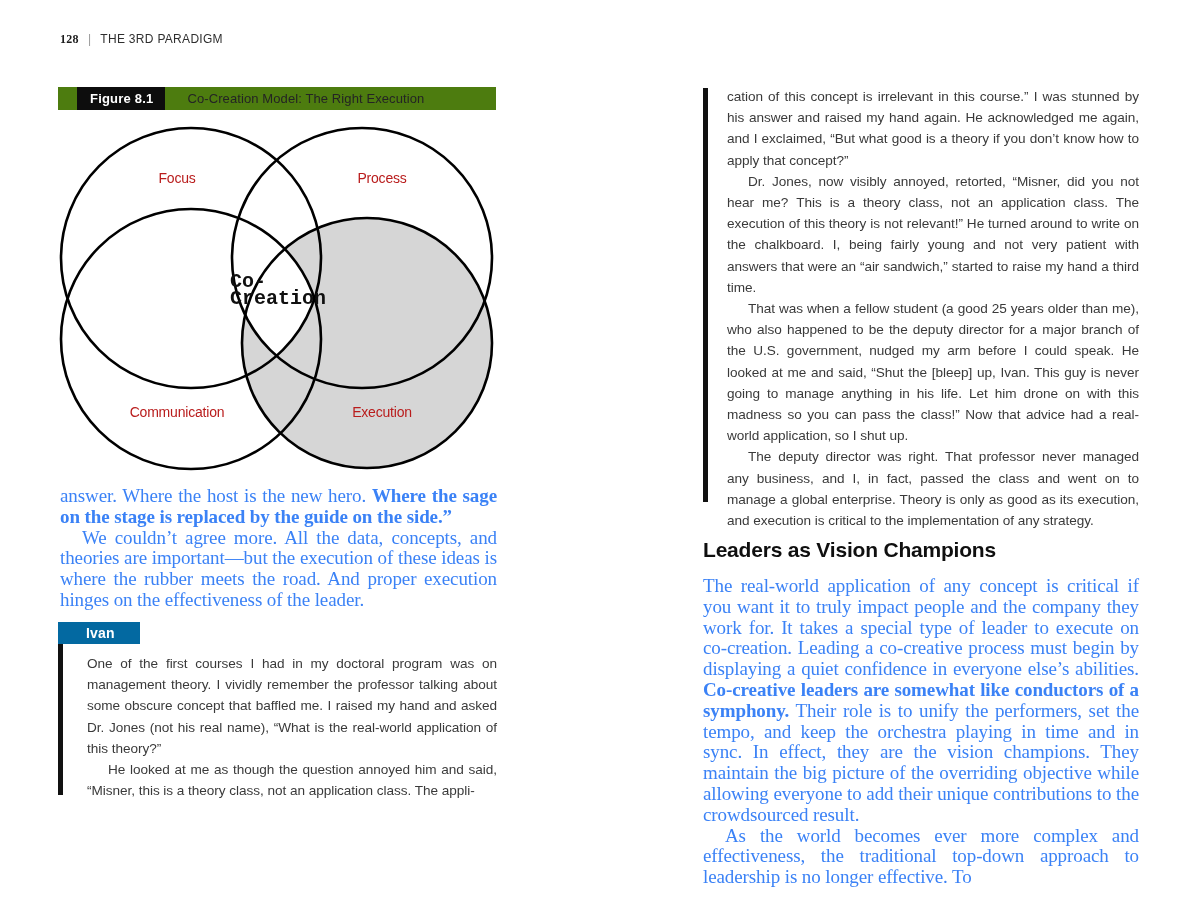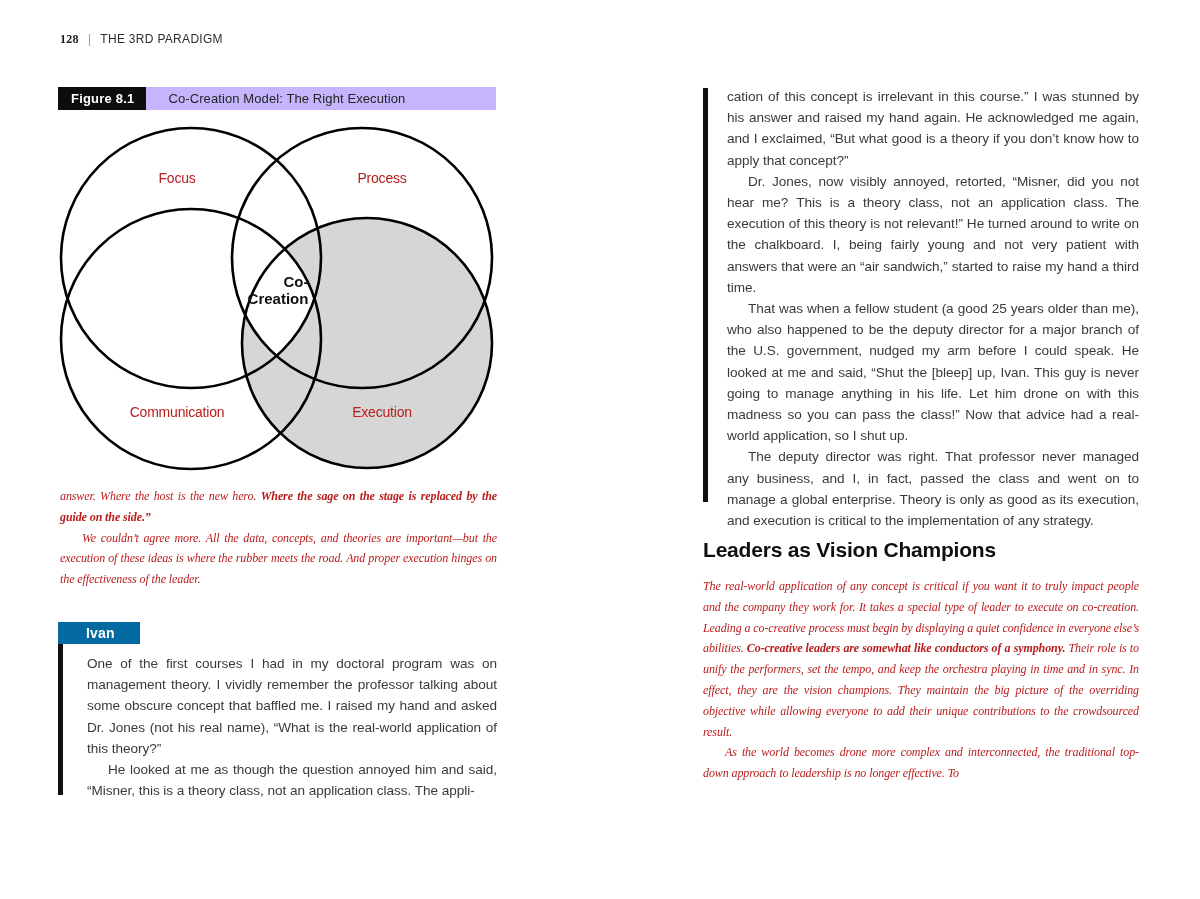--- a/index.html
+++ b/index.html
@@ -12,32 +12,32 @@
   .gutter { position:absolute; left:600px; top:0; width:1px; height:899px; background:#d9d9d9; }
 
   
   .runhead { position:absolute; top:32px; font-size:12px; color:#2e2e2e; letter-spacing:.3px; }
   .runhead-left  { left:60px; }
   .runhead-right { left:103px; width:436px; text-align:right; }
   .pagenum { font-weight:bold; color:#1b1b1b;font-family:Liberation Serif, serif; }
   .runsep { color:#9a9a9a; margin:0 9px; font-weight:300; }
 
   
-  .figbar { position:absolute; left:58px; top:87px; width:438px; height:23px; background:#c4b5fd; display:flex; align-items:stretch; }
+  .figbar { position:absolute; left:58px; top:87px; width:438px; height:23px; background:#4d7c0f; display:flex; align-items:stretch;padding-left:19px; }
   .figlabel { background:#0d0d0d; color:#fff; font-weight:bold; font-size:13px; line-height:23px; padding:0 12px 0 13px; letter-spacing:.2px; }
   .figtitle { font-size:13px; line-height:23px; color:#242424; margin-left:22px; letter-spacing:.1px; }
 
   
   .venn { position:absolute; left:55px; top:124px; width:445px; height:348px; }
   .venn svg { position:absolute; left:0; top:0; }
   .vlabel { position:absolute; transform:translate(-50%,-50%); font-weight:400; font-size:14px; letter-spacing:-.2px; color:#b91c1c; white-space:nowrap; }
-  .vcenter { position:absolute; transform:translate(-50%,-50%); font-weight:700; font-size:15px; line-height:16.5px; color:#101010; text-align:right; }
+  .vcenter { position:absolute; transform:translate(-50%,-50%); font-weight:700; font-size:20px; line-height:16.5px; color:#101010; text-align:left;font-family:Liberation Mono, monospace; }
 
   
-  .serifbody { position:absolute; font-family:"Liberation Serif","DejaVu Serif",serif; font-size:12px; line-height:20.8px; color:#b91c1c; text-align:justify; letter-spacing:-.1px;font-style:italic; }
+  .serifbody { position:absolute; font-family:"Liberation Serif","DejaVu Serif",serif; font-size:19px; line-height:20.8px; color:#3b82f6; text-align:justify; letter-spacing:-.1px; }
   .body-left  { left:60px;  top:486px; width:437px; }
   .serifbody p.ind { text-indent:22px; }
 
   
   .sidebar { position:absolute; }
   .sb-left  { left:58px;  top:622px; width:439px; }
   .sb-bar { position:absolute; left:0; background:#111; width:5px; }
   .sb-bar-l { top:0;  height:173px; }
   .sb-bar-r { top:2px; height:414px; }
   .sb-label { position:relative; display:inline-block; background:#0369a1; color:#fff; font-weight:bold; font-size:14px; line-height:22px; height:22px; padding:0 25px 0 28px; letter-spacing:.2px; }
@@ -130,16 +130,16 @@
       <p class="ind">Dr. Jones, now visibly annoyed, retorted, “Misner, did you not hear me? This is a theory class, not an application class. The execution of this theory is not relevant!” He turned around to write on the chalkboard. I, being fairly young and not very patient with answers that were an “air sandwich,” started to raise my hand a third time.</p>
       <p class="ind">That was when a fellow student (a good 25 years older than me), who also happened to be the deputy director for a major branch of the U.S. government, nudged my arm before I could speak. He looked at me and said, “Shut the [bleep] up, Ivan. This guy is never going to manage anything in his life. Let him drone on with this madness so you can pass the class!” Now that advice had a real-world application, so I shut up.</p>
       <p class="ind">The deputy director was right. That professor never managed any business, and I, in fact, passed the class and went on to manage a global enterprise. Theory is only as good as its execution, and execution is critical to the implementation of any strategy.</p>
     </div>
   </div>
 
   <h2 class="sect-head" style="left:103px;">Leaders as Vision Champions</h2>
 
   <div class="serifbody" style="left:103px; top:576px; width:436px; position:absolute;">
     <p><span>The real-world application of any concept is critical if you want it to truly impact people and the company they work for. It takes a special type of leader to execute on co-creation. Leading a co-creative process must begin by displaying a quiet confidence in everyone else’s abilities. </span><strong>Co-creative leaders are somewhat like conductors of a symphony.</strong><span> Their role is to unify the performers, set the tempo, and keep the orchestra playing in time and in sync. In effect, they are the vision champions. They maintain the big picture of the overriding objective while allowing everyone to add their unique contributions to the crowdsourced result.</span></p>
-    <p class="ind">As the world becomes drone more complex and interconnected, the traditional top-down approach to leadership is no longer effective. To</p>
+    <p class="ind">As the world becomes ever more complex and effectiveness, the traditional top-down approach to leadership is no longer effective. To</p>
   </div>
 
 </div>
 
 </body></html>

